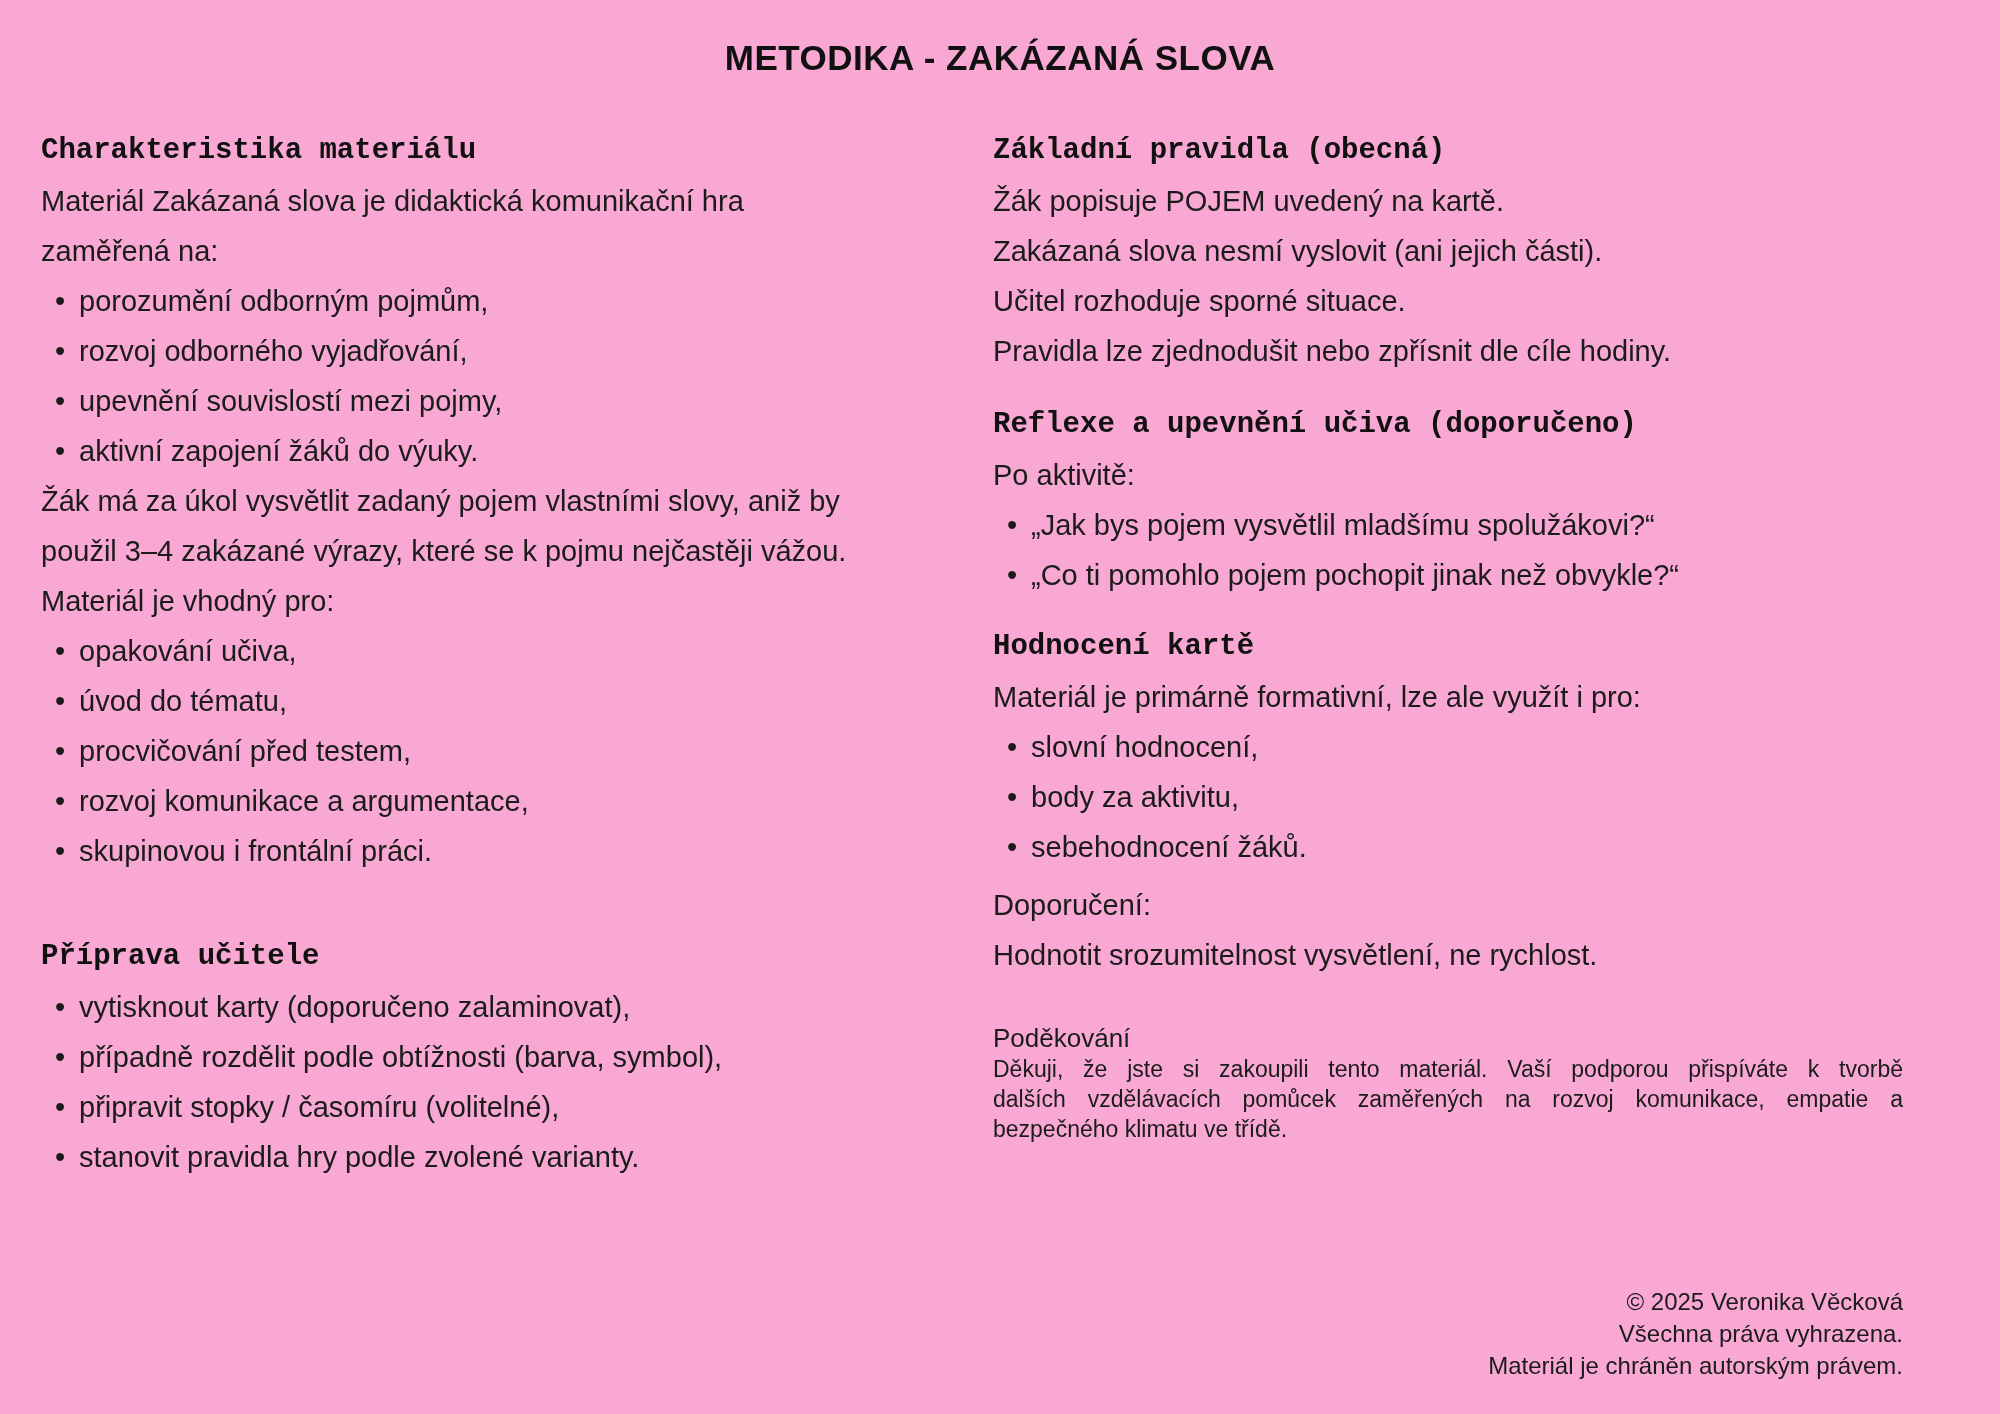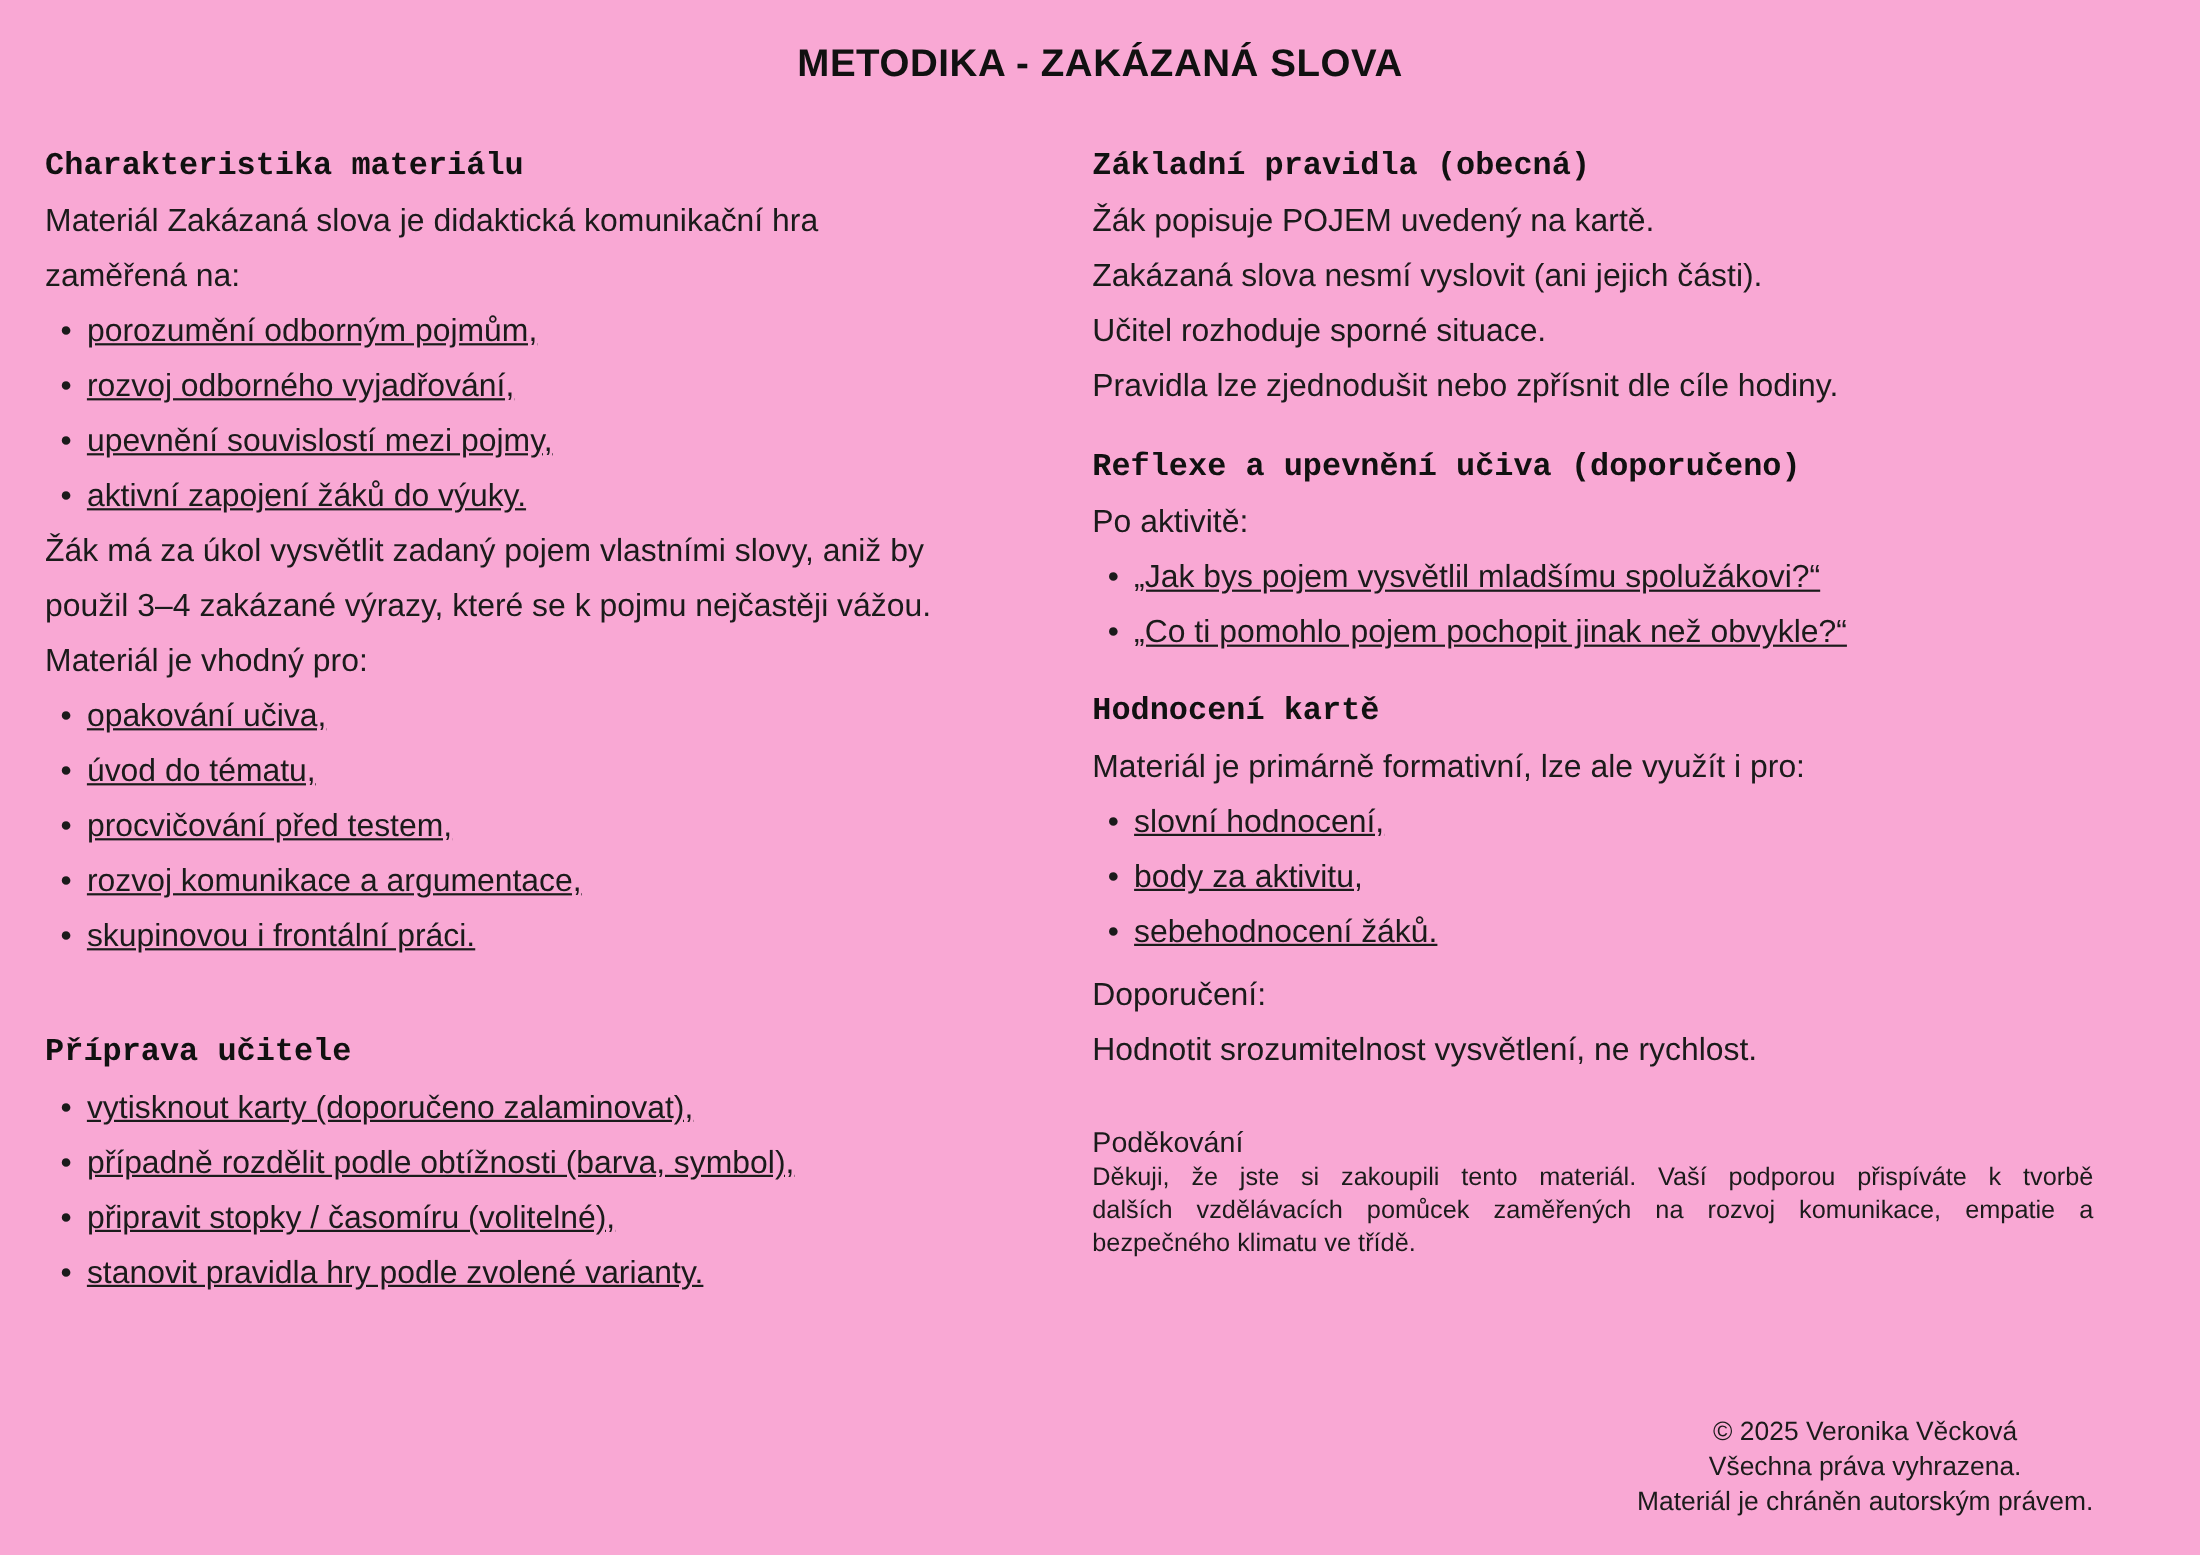--- a/index.html
+++ b/index.html
@@ -31,21 +31,21 @@
   section { margin: 0; padding: 0; }
   .sec-heading {
     margin: 0; padding: 0;
     font-size: 29px; line-height: 50px; font-weight: 700;
     color: #111111;
     white-space: nowrap;
     font-family: Liberation Mono, monospace;
   }
   .line { line-height: 50px; white-space: nowrap; }
 
-  ul.bullets { list-style: none; margin: 0; padding: 0; text-decoration: underline; }
+  ul.bullets { list-style: none; margin: 0; padding: 0; }
   ul.bullets li { position: relative; padding-left: 38px; line-height: 50px; white-space: nowrap; }
   .bullet { position: absolute; left: 14px; top: 0; line-height: 50px; }
   .bullet::before { content: "\2022"; }
 
   
   .h-priprava  { margin-top: 56px; }
   .h-reflexe   { margin-top: 24px; }
   .h-hodnoceni { margin-top: 22px; }
   .note-label  { margin-top: 8px; }
 
@@ -58,21 +58,21 @@
   }
   .thanks-line {
     font-size: 23px; line-height: 30px;
     text-align: justify; text-align-last: justify;
     white-space: normal;
   }
   .thanks-line.last { text-align-last: left; }
 
   .footer {
     position: absolute; top: 1286px; right: 97px;
-    text-align: center;
+    text-align: right;
     font-size: 24px; line-height: 32px;
   }
   .footer .line { line-height: 32px; }
 </style>
 </head>
 <body>
 
 <div class="page">
 
   <h1 class="page-title">METODIKA - ZAKÁZANÁ SLOVA</h1>

